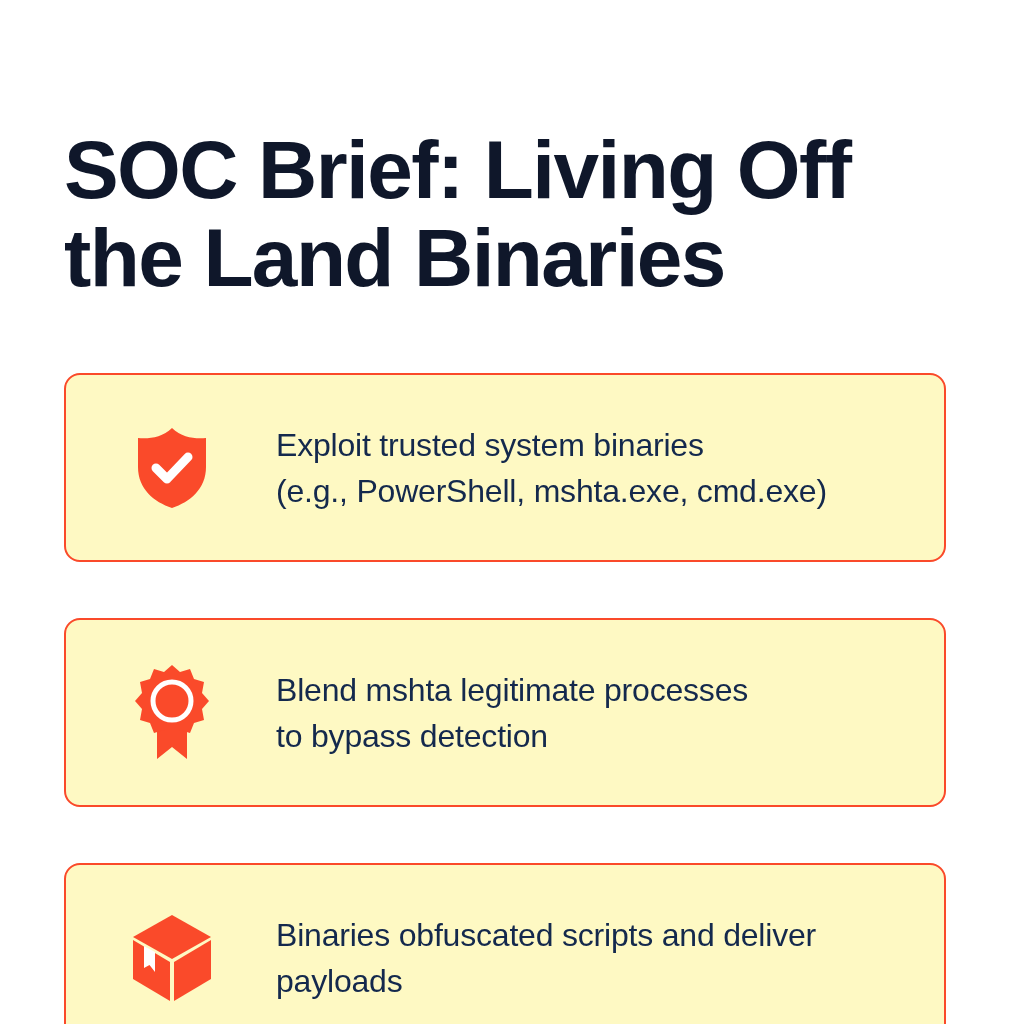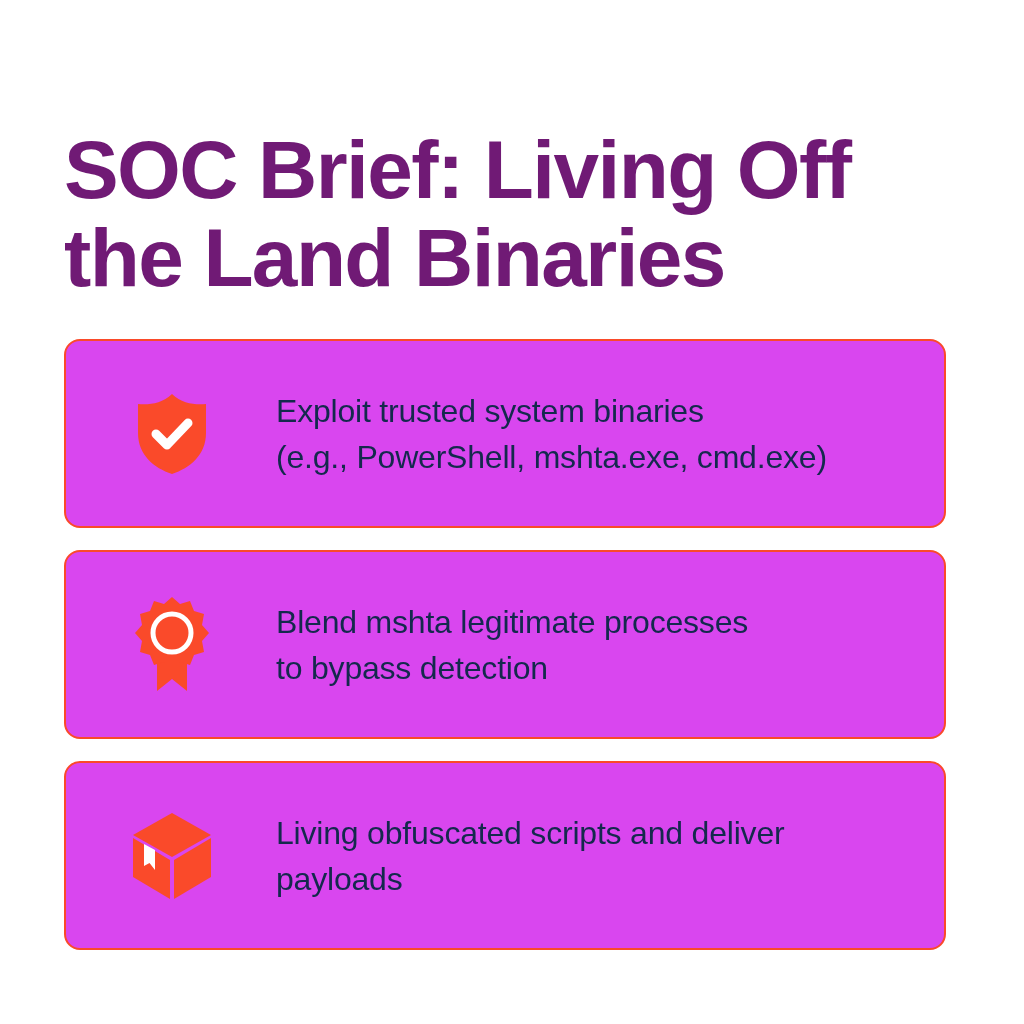--- a/index.html
+++ b/index.html
@@ -31,44 +31,45 @@
     top: 126px;
     width: 900px;
   }
   .title {
     margin: 0;
     font-family: "Liberation Sans", sans-serif;
     font-size: 82px;
     line-height: 88px;
     font-weight: 700;
     letter-spacing: -1.6px;
-    color: #701a75;
+    color: #0f172a;
     white-space: pre-line;
   }
 
   
   .cards {
     position: absolute;
     left: 64px;
     top: 339px;
     width: 882px;
     display: flex;
     flex-direction: column;
     gap: 22px;
   }
 
   .card {
     box-sizing: border-box;
     height: 189px;
     border: 2px solid #FA4A2A;
     border-radius: 16px;
-    background: #d946ef;
+    background: #fef9c3;
     display: flex;
     align-items: center;
     padding: 0 26px 0 64px;
+    margin-top: 34px;
   }
 
   .card-icon {
     flex: 0 0 auto;
     width: 84px;
     height: 84px;
     display: flex;
     align-items: center;
     justify-content: center;
     margin-right: 62px;
@@ -137,18 +138,18 @@
             <path d="M41 1 L80 23 L41 45 L2 23 Z"></path>
 
             <path d="M2 26 L39 48 L39 87 L2 65 Z"></path>
 
             <path d="M80 26 L80 65 L43 87 L43 48 Z"></path>
           </g>
 
           <path d="M13 32 L24 38 L24 58 L18.5 51 L13 54 Z" fill="#FFFFFF"></path>
         </svg>
       </span>
-      <span class="card-text">Living obfuscated scripts and deliver
+      <span class="card-text">Binaries obfuscated scripts and deliver
 payloads</span>
     </div>
 
   </div>
 </div>
 
 </body></html>

